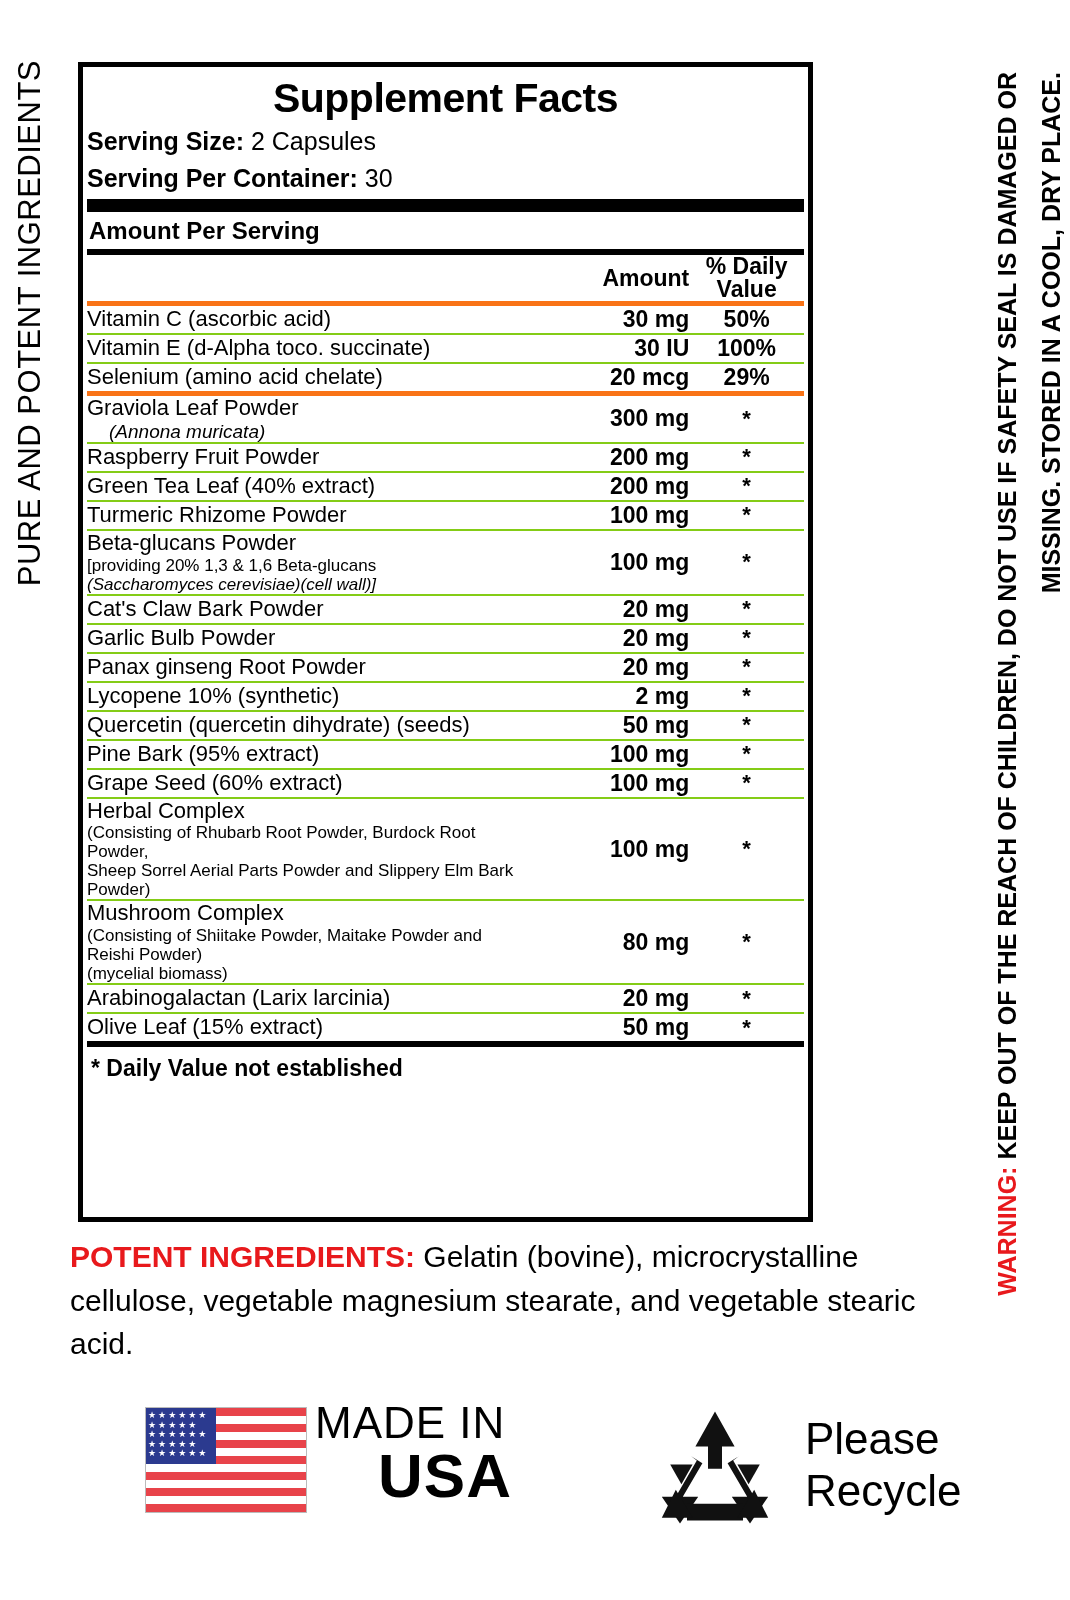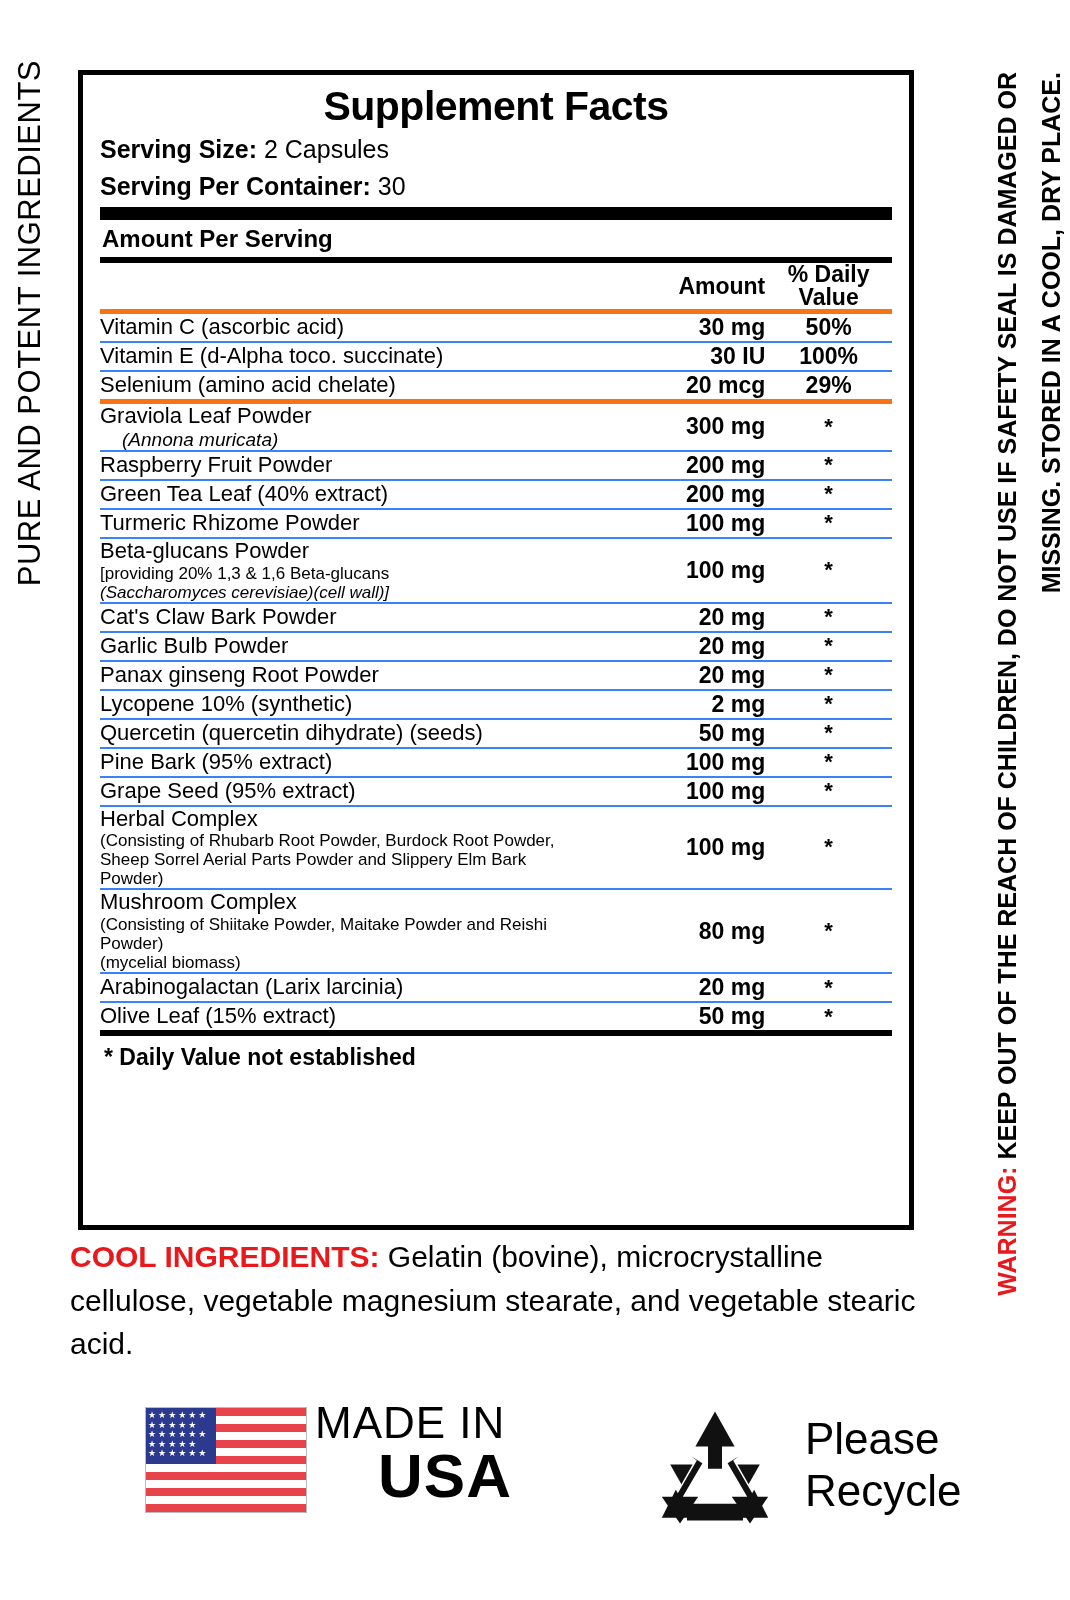--- a/index.html
+++ b/index.html
@@ -55,27 +55,27 @@
     line-height: 1;
   }
   .rv-col.c1 { right: 4px; top: 12px; }
   .rv-col.c2 { right: 48px; top: 12px; }
   .rv-warning-word { color: #e8191c; }
 
   
   .sf-panel {
     position: absolute;
     left: 78px;
-    top: 70px;
-    width: 836px;
+    top: 62px;
+    width: 735px;
     height: 1160px;
     border: 5px solid #000;
     box-sizing: border-box;
     background: #fff;
-    padding: 0 17px;
+    padding: 0 4px;
   }
   .sf-title {
     text-align: center;
     font-size: 41px;
     font-weight: bold;
     letter-spacing: -0.5px;
     margin-top: 10px;
     line-height: 1.05;
   }
   .sf-serving {
@@ -114,21 +114,21 @@
   .col-dv   { width: 16%; text-align: center; font-weight: bold; white-space: nowrap; }
 
   .hdr-row td {
     font-weight: bold;
     font-size: 23px;
     vertical-align: bottom;
     padding-bottom: 2px;
   }
   .hdr-dv { line-height: 1.0; text-align: center; }
 
-  tr.line td { border-top: 2px solid #3b82f6; }
+  tr.line td { border-top: 2px solid #84cc16; }
   tr.line-thick td { border-top: 5px solid #f97316; margin-left: 40px; }
 
   td.nm {
     font-size: 22px;
     padding: 3px 0 3px 2px;
     line-height: 1.12;
   }
   td.nm .sub {
     font-size: 19px;
     display: block;
@@ -368,21 +368,21 @@
         <td class="col-dv star">*</td>
       </tr>
 
       <tr class="line">
         <td class="nm">Pine Bark (95% extract)</td>
         <td class="col-amt amt">100 mg</td>
         <td class="col-dv star">*</td>
       </tr>
 
       <tr class="line">
-        <td class="nm">Grape Seed (95% extract)</td>
+        <td class="nm">Grape Seed (60% extract)</td>
         <td class="col-amt amt">100 mg</td>
         <td class="col-dv star">*</td>
       </tr>
 
 
       <tr class="line">
         <td class="nm">
           <span>Herbal Complex</span>
           <span class="small">(Consisting of Rhubarb Root Powder, Burdock Root Powder,</span>
           <span class="small">Sheep Sorrel Aerial Parts Powder and Slippery Elm Bark Powder)</span>
@@ -413,21 +413,21 @@
         <td class="col-dv star">*</td>
       </tr>
     </tbody>
   </table>
 
   <div class="rule-med"></div>
   <div class="dv-footnote">* Daily Value not established</div>
 </div>
 
 <div class="other-ing">
-  <span class="oi-label">COOL INGREDIENTS:</span><span> Gelatin (bovine), microcrystalline cellulose, vegetable magnesium stearate, and vegetable stearic acid.</span>
+  <span class="oi-label">POTENT INGREDIENTS:</span><span> Gelatin (bovine), microcrystalline cellulose, vegetable magnesium stearate, and vegetable stearic acid.</span>
 </div>
 
 <div class="badges">
 
   <div class="flag">
     <div class="canton">
       <div class="stars">★★★★★★<br>★★★★★<br>★★★★★★<br>★★★★★<br>★★★★★★</div>
     </div>
   </div>
 

